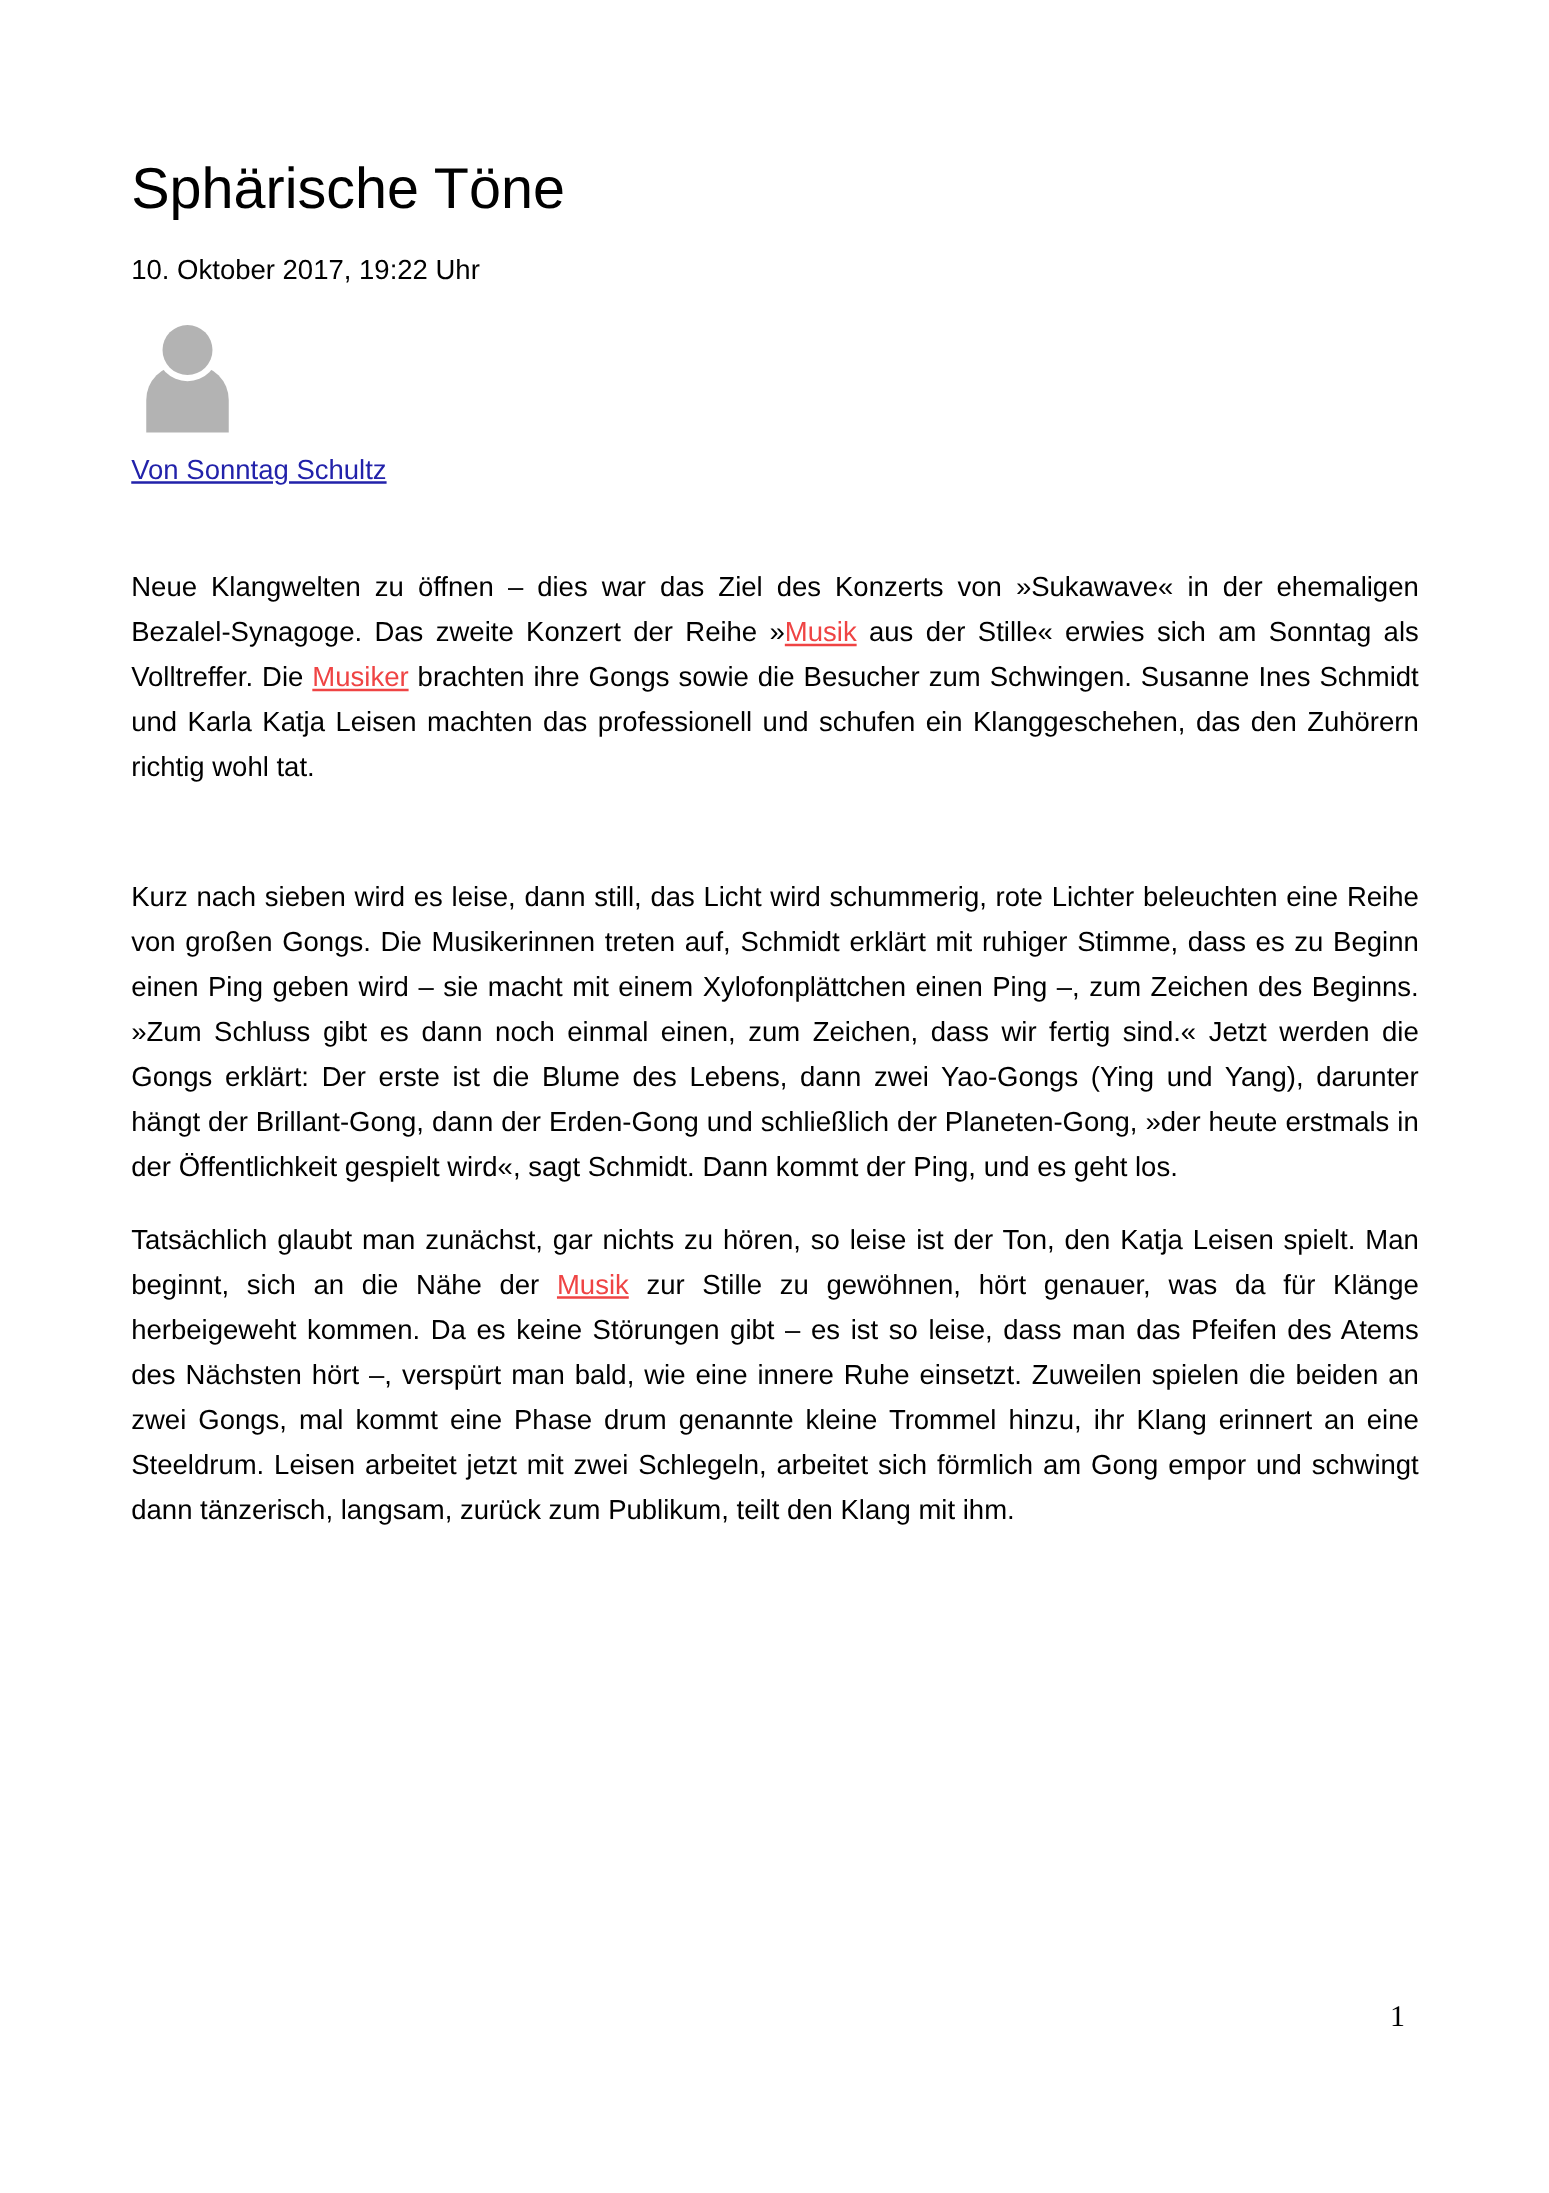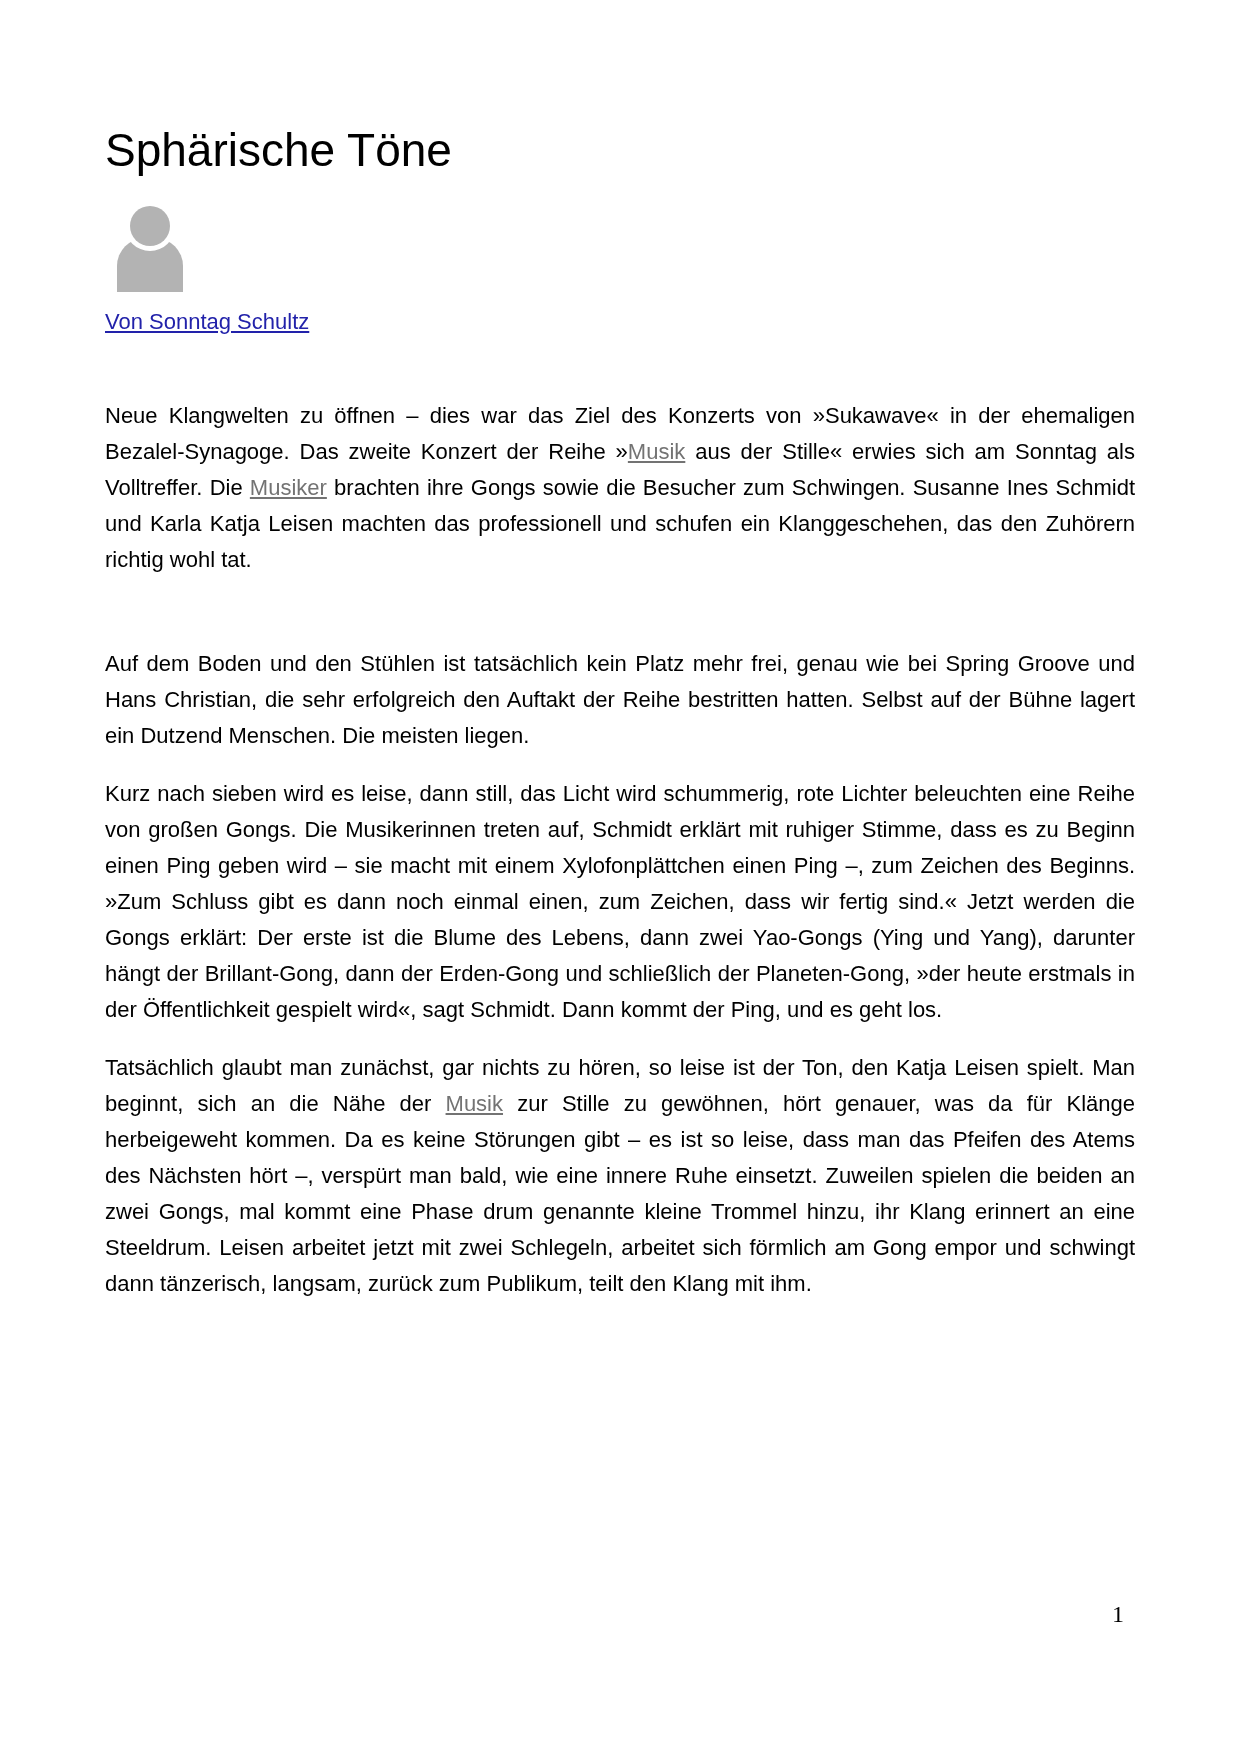--- a/index.html
+++ b/index.html
@@ -65,52 +65,52 @@
     color: #000000;
   }
   .para.intro {
     margin-top: 62px;
     margin-bottom: 68px;
   }
   .para.body-para {
     margin-bottom: 22px;
   }
   .inline-link {
-    color: #737373;
+    color: #ef4444;
     text-decoration: underline;
     cursor: pointer;
   }
   .page-number {
     position: absolute;
     top: 1600px;
     right: 115px;
     font-family: "Liberation Serif", serif;
     font-size: 24px;
     line-height: 28px;
     color: #000000;
   }
 </style>
 </head>
 <body>
 
 <div class="content">
 
   <h1 class="page-title">Sphärische Töne</h1>
 
+  <p class="publish-date">10. Oktober 2017, 19:22 Uhr</p>
 
   <div class="avatar">
     <div class="avatar-head"></div>
     <div class="avatar-torso"></div>
   </div>
 
   <a class="author-link">Von Sonntag Schultz</a>
 
   <p class="para intro"><span>Neue Klangwelten zu öffnen – dies war das Ziel des Konzerts von »Sukawave« in der ehemaligen Bezalel-Synagoge. Das zweite Konzert der Reihe »</span><a class="inline-link">Musik</a><span> aus der Stille« erwies sich am Sonntag als Volltreffer. Die </span><a class="inline-link">Musiker</a><span> brachten ihre Gongs sowie die Besucher zum Schwingen. Susanne Ines Schmidt und Karla Katja Leisen machten das professionell und schufen ein Klanggeschehen, das den Zuhörern richtig wohl tat.</span></p>
 
-  <p class="para body-para">Auf dem Boden und den Stühlen ist tatsächlich kein Platz mehr frei, genau wie bei Spring Groove und Hans Christian, die sehr erfolgreich den Auftakt der Reihe bestritten hatten. Selbst auf der Bühne lagert ein Dutzend Menschen. Die meisten liegen.</p>
 
   <p class="para body-para">Kurz nach sieben wird es leise, dann still, das Licht wird schummerig, rote Lichter beleuchten eine Reihe von großen Gongs. Die Musikerinnen treten auf, Schmidt erklärt mit ruhiger Stimme, dass es zu Beginn einen Ping geben wird – sie macht mit einem Xylofonplättchen einen Ping –, zum Zeichen des Beginns. »Zum Schluss gibt es dann noch einmal einen, zum Zeichen, dass wir fertig sind.« Jetzt werden die Gongs erklärt: Der erste ist die Blume des Lebens, dann zwei Yao-Gongs (Ying und Yang), darunter hängt der Brillant-Gong, dann der Erden-Gong und schließlich der Planeten-Gong, »der heute erstmals in der Öffentlichkeit gespielt wird«, sagt Schmidt. Dann kommt der Ping, und es geht los.</p>
 
   <p class="para body-para"><span>Tatsächlich glaubt man zunächst, gar nichts zu hören, so leise ist der Ton, den Katja Leisen spielt. Man beginnt, sich an die Nähe der </span><a class="inline-link">Musik</a><span> zur Stille zu gewöhnen, hört genauer, was da für Klänge herbeigeweht kommen. Da es keine Störungen gibt – es ist so leise, dass man das Pfeifen des Atems des Nächsten hört –, verspürt man bald, wie eine innere Ruhe einsetzt. Zuweilen spielen die beiden an zwei Gongs, mal kommt eine Phase drum genannte kleine Trommel hinzu, ihr Klang erinnert an eine Steeldrum. Leisen arbeitet jetzt mit zwei Schlegeln, arbeitet sich förmlich am Gong empor und schwingt dann tänzerisch, langsam, zurück zum Publikum, teilt den Klang mit ihm.</span></p>
 
 
 </div>
 
 <div class="page-number">1</div>
 

